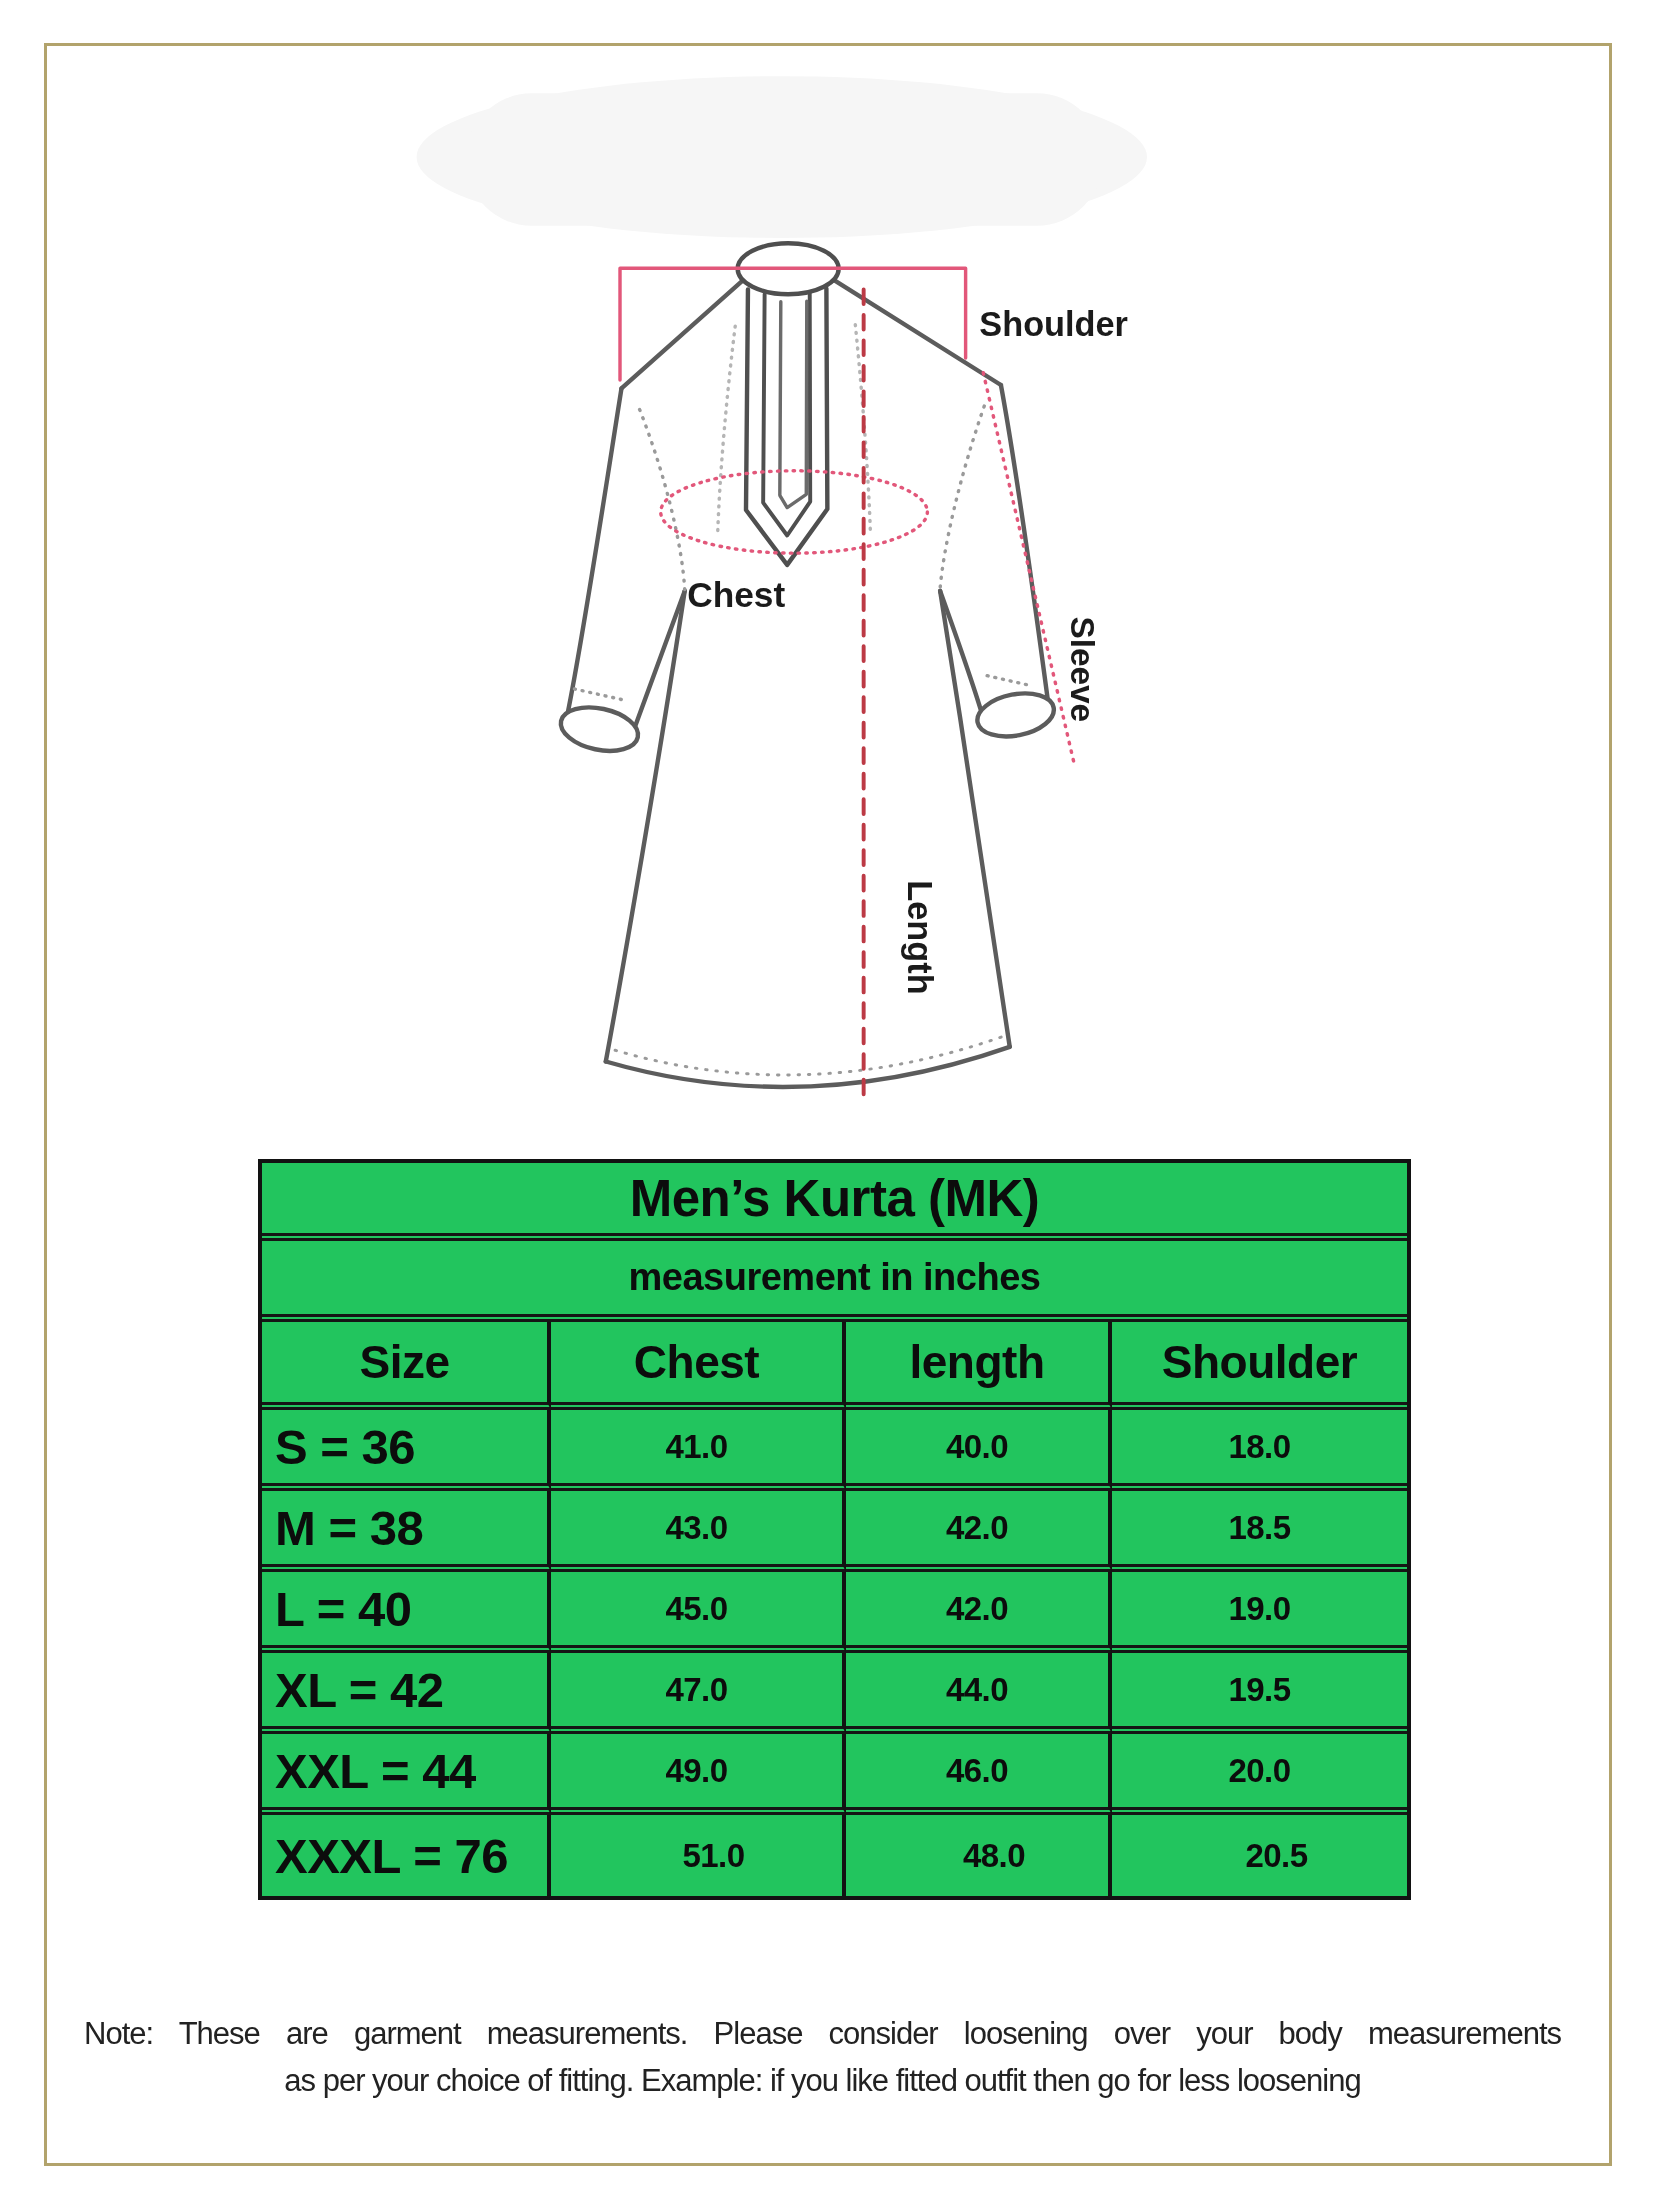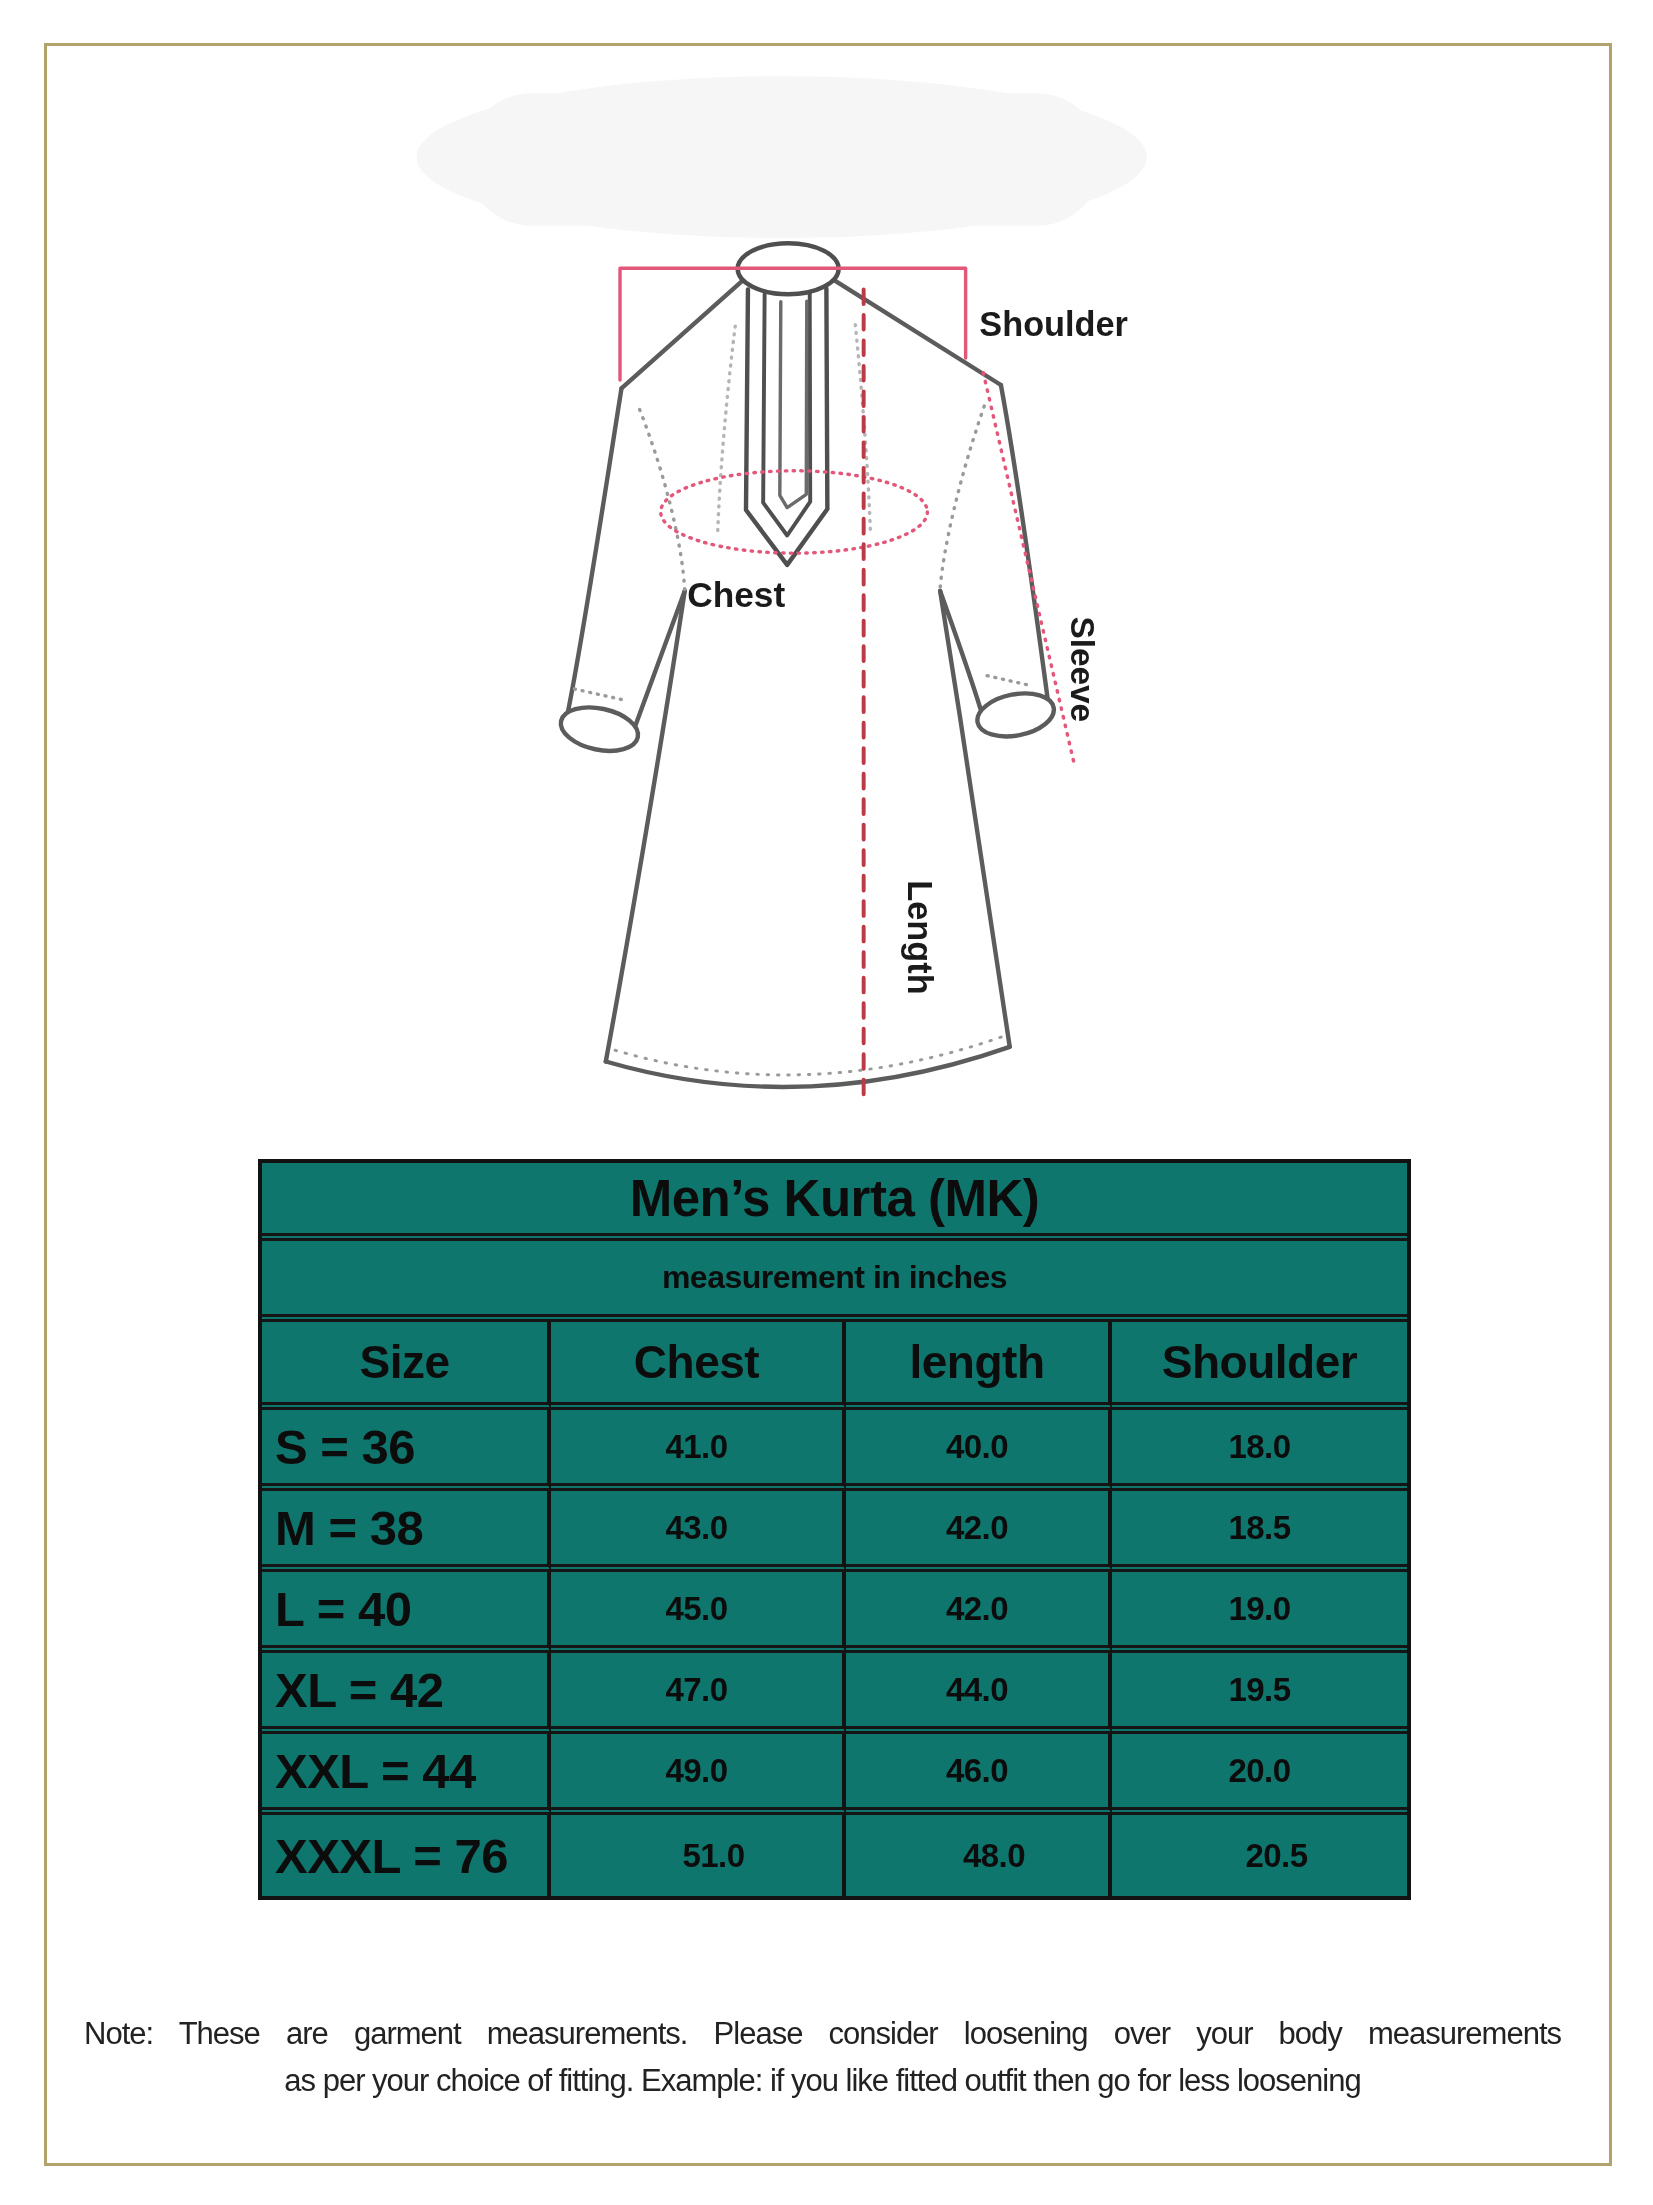--- a/index.html
+++ b/index.html
@@ -9,37 +9,37 @@
   }
   .frame{
     position:absolute;left:44px;top:43px;width:1562px;height:2117px;
     border:3.9px solid #b2a36c;pointer-events:none;
   }
   
   .diagram{position:absolute;left:392px;top:59px;width:858px;height:1103px;}
   
   .size-table{
     position:absolute;left:258px;top:1159px;
-    border:4.4px solid #121212;background:#0f766e;
+    border:4.4px solid #121212;background:#22c55e;
     display:grid;
     grid-template-columns:289px 295px 266px 295px;
     grid-template-rows:78px 81px 88px repeat(6,81px);
     color:#0c0c0c;
   }
   .tc{
     display:flex;align-items:center;justify-content:center;
     border-right:4.4px solid #121212;
     border-bottom:8.3px double #151515;
     font-weight:bold;letter-spacing:-0.5px;white-space:nowrap;
   }
   .span4{grid-column:1 / -1;border-right:none;}
   .last-col{border-right:none;}
   .last-row{border-bottom:none;padding-left:34px;}
   .t-title{font-size:51px;}
-  .t-sub{font-size:32px;}
+  .t-sub{font-size:38px;}
   .t-head{font-size:46px;}
   .t-cell{font-size:33px;}
   .t-size{justify-content:flex-start;padding-left:13px;font-size:49px;}
   
   .note{
     position:absolute;left:84px;top:1991px;width:1477px;
     color:#222222;font-size:31px;letter-spacing:-1px;line-height:47px;
   }
   .note .l1{text-align:justify;text-align-last:justify;margin-top:19px;}
   .note .l2{text-align:center;}

